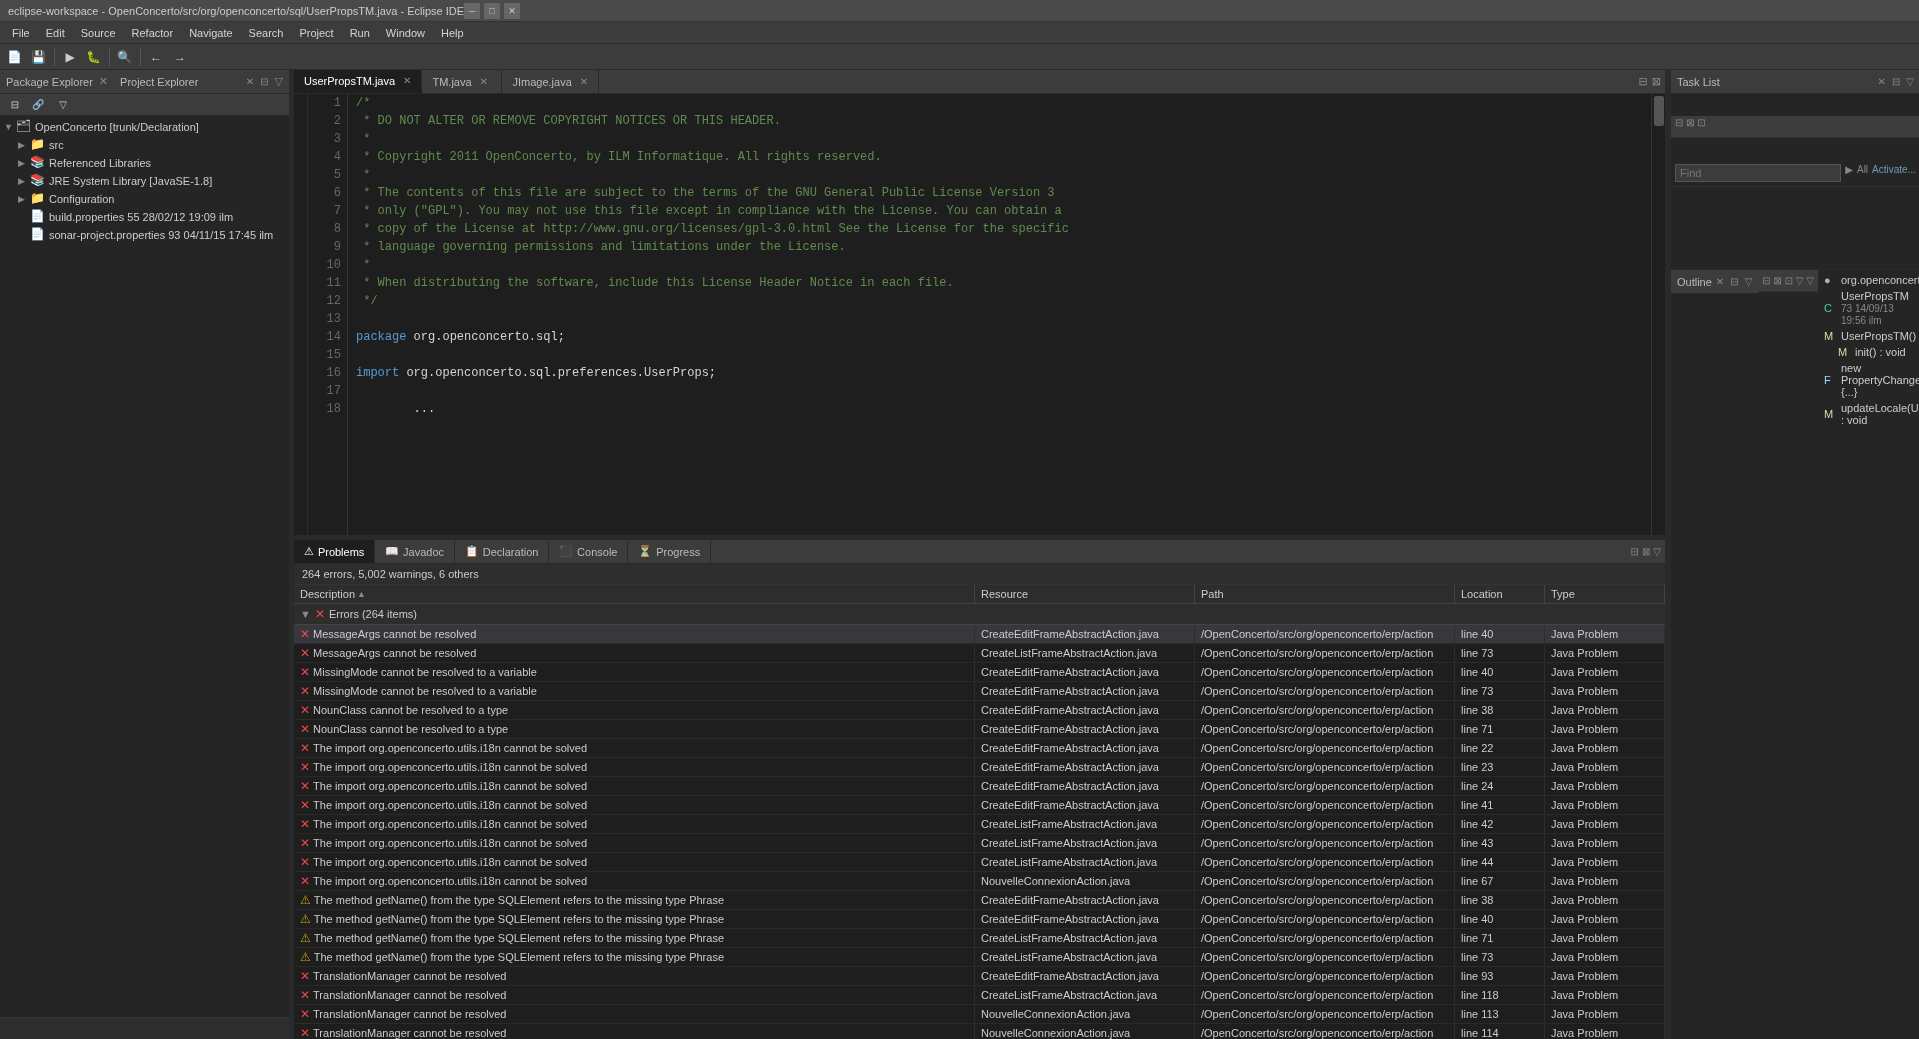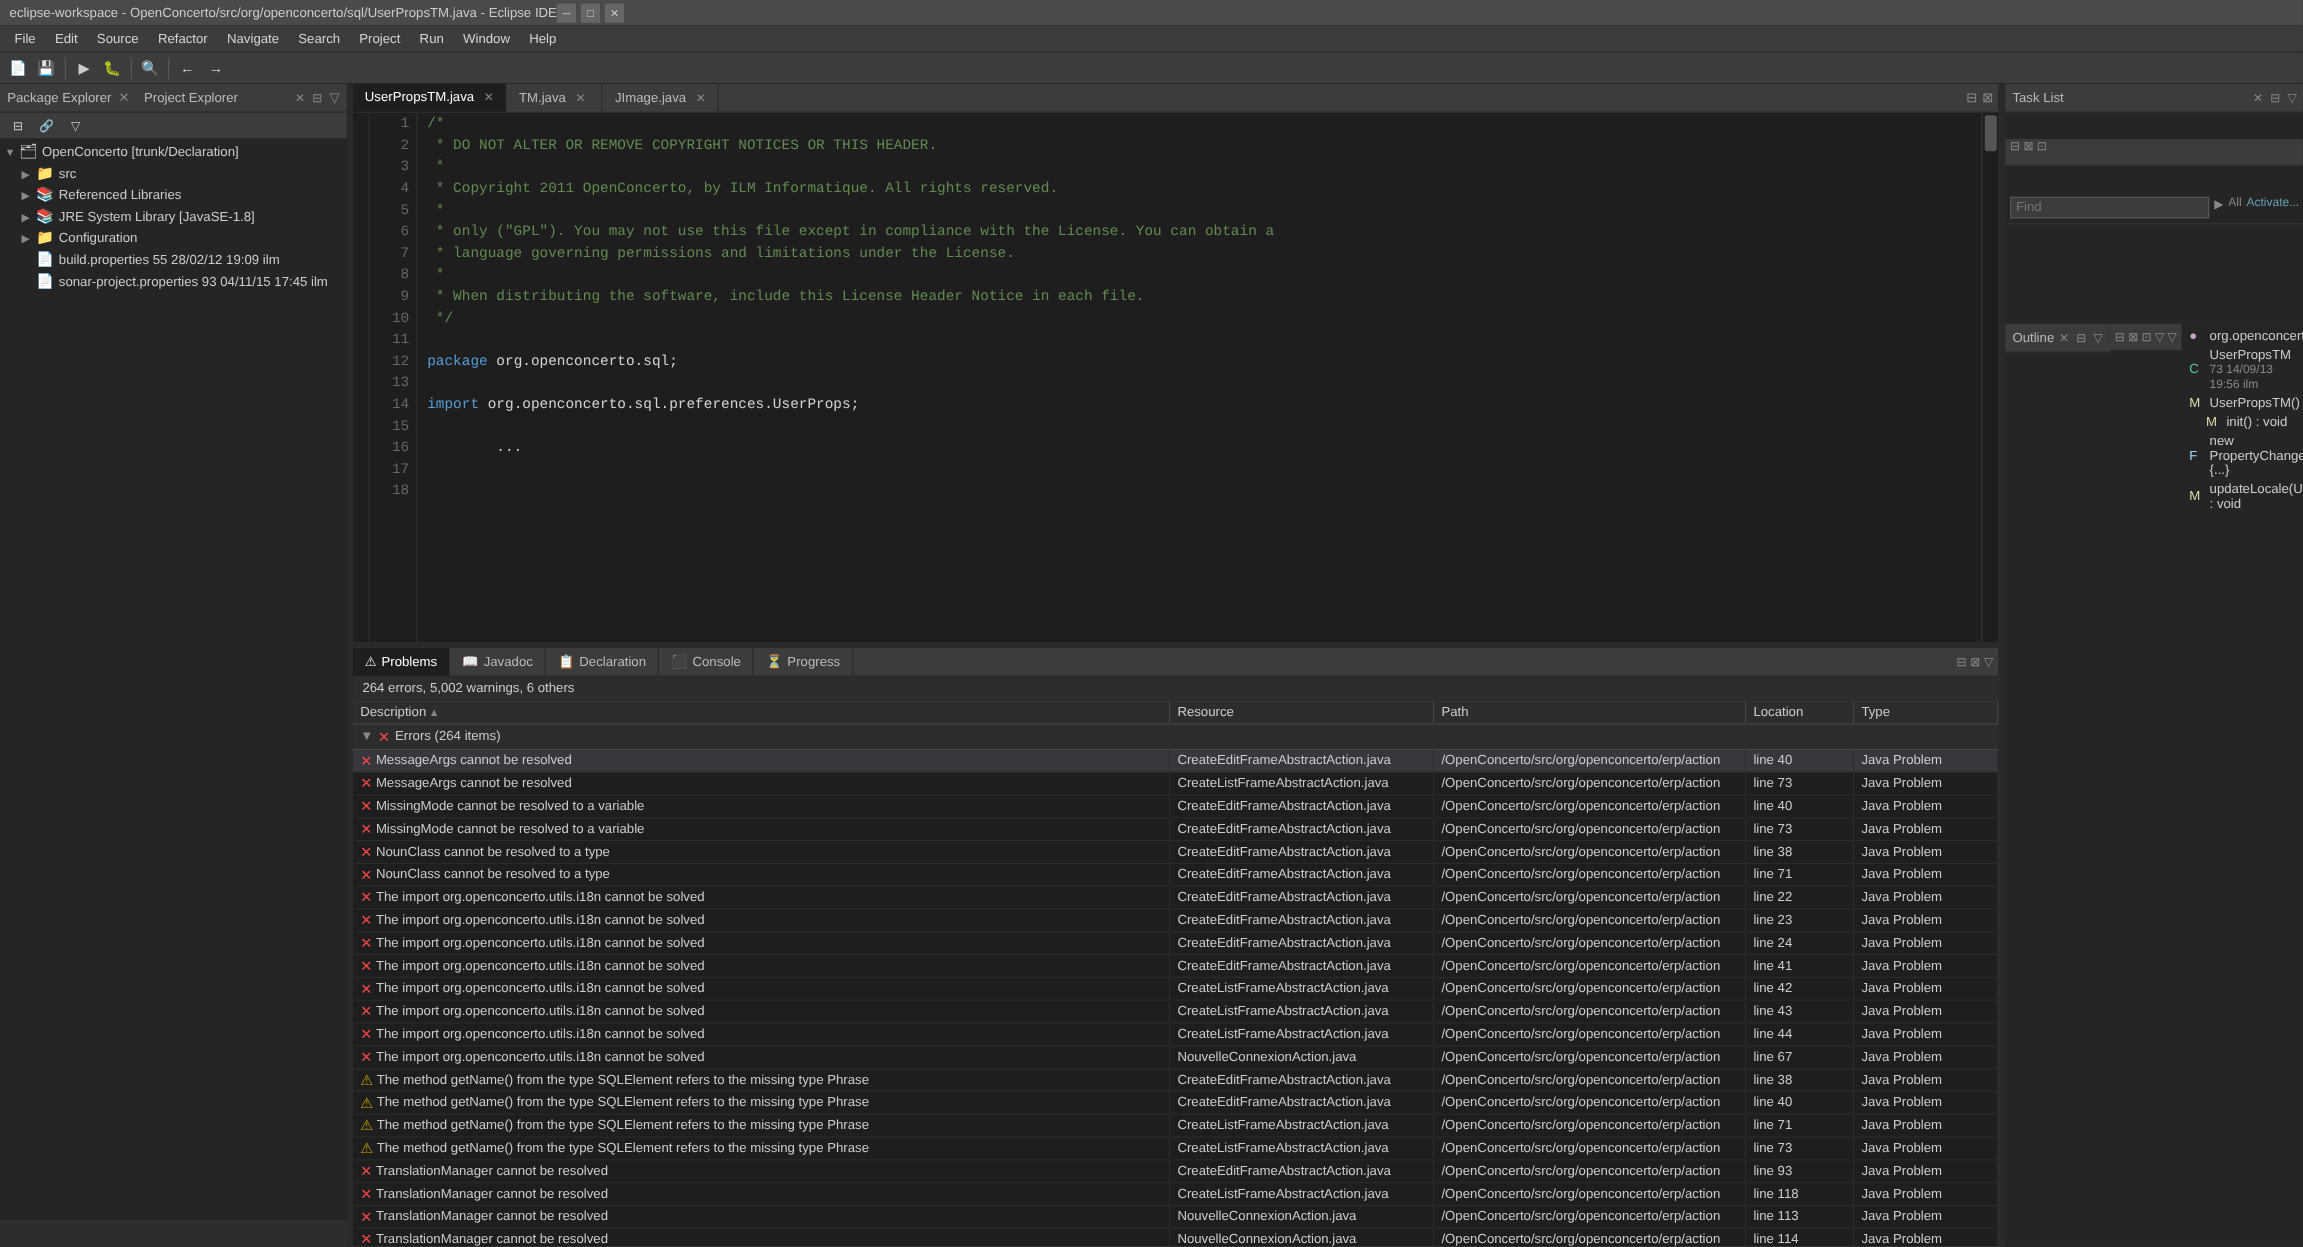--- a/index.html
+++ b/index.html
@@ -254,21 +254,23 @@
             <div>16</div>
             <div>17</div>
             <div>18</div>
           </div>
         <div id="code-area">
             <div class="code-line"><span class="cm">/*</span></div>
             <div class="code-line"><span class="cm"> * DO NOT ALTER OR REMOVE COPYRIGHT NOTICES OR THIS HEADER.</span></div>
             <div class="code-line"><span class="cm"> *</span></div>
             <div class="code-line"><span class="cm"> * Copyright 2011 OpenConcerto, by ILM Informatique. All rights reserved.</span></div>
             <div class="code-line"><span class="cm"> *</span></div>
+            <div class="code-line"><span class="cm"> * The contents of this file are subject to the terms of the GNU General Public License Version 3</span></div>
             <div class="code-line"><span class="cm"> * only ("GPL"). You may not use this file except in compliance with the License. You can obtain a</span></div>
+            <div class="code-line"><span class="cm"> * copy of the License at http://www.gnu.org/licenses/gpl-3.0.html See the License for the specific</span></div>
             <div class="code-line"><span class="cm"> * language governing permissions and limitations under the License.</span></div>
             <div class="code-line"><span class="cm"> *</span></div>
             <div class="code-line"><span class="cm"> * When distributing the software, include this License Header Notice in each file.</span></div>
             <div class="code-line"><span class="cm"> */</span></div>
             <div class="code-line">&nbsp;</div>
             <div class="code-line"><span class="kw">package</span><span class="n"> org.openconcerto.sql;</span></div>
             <div class="code-line">&nbsp;</div>
             <div class="code-line"><span class="kw">import</span><span class="n"> org.openconcerto.sql.preferences.UserProps;</span></div>
             <div class="code-line">&nbsp;</div>
             <div class="code-line"><span class="n">        ...</span></div>

